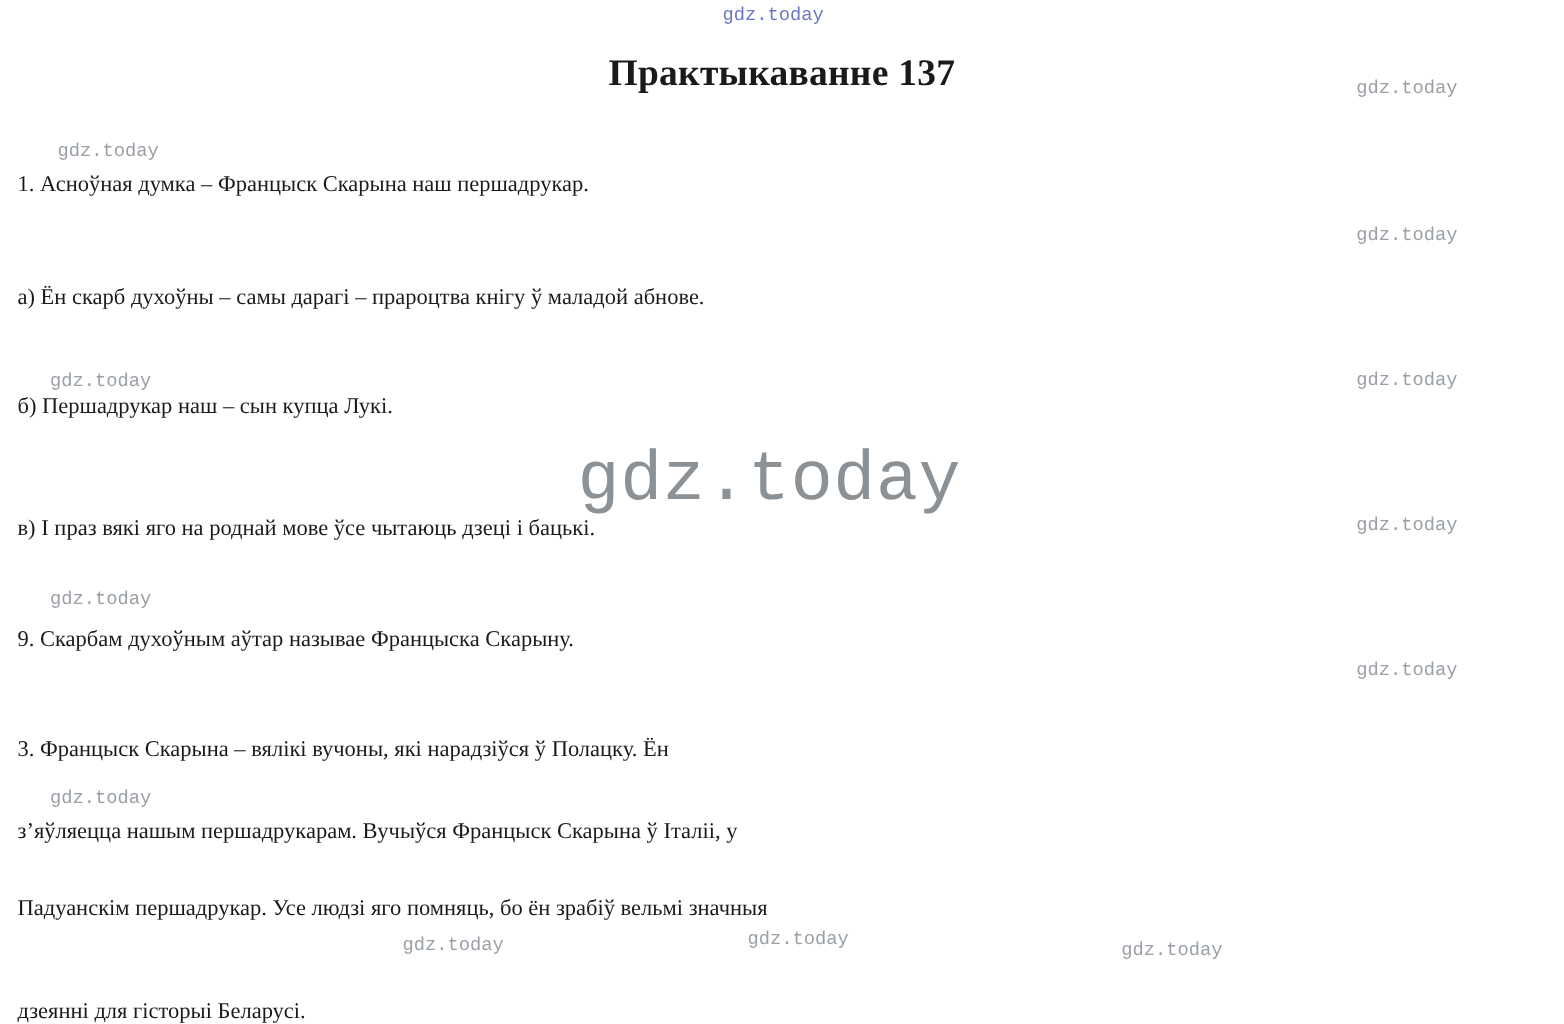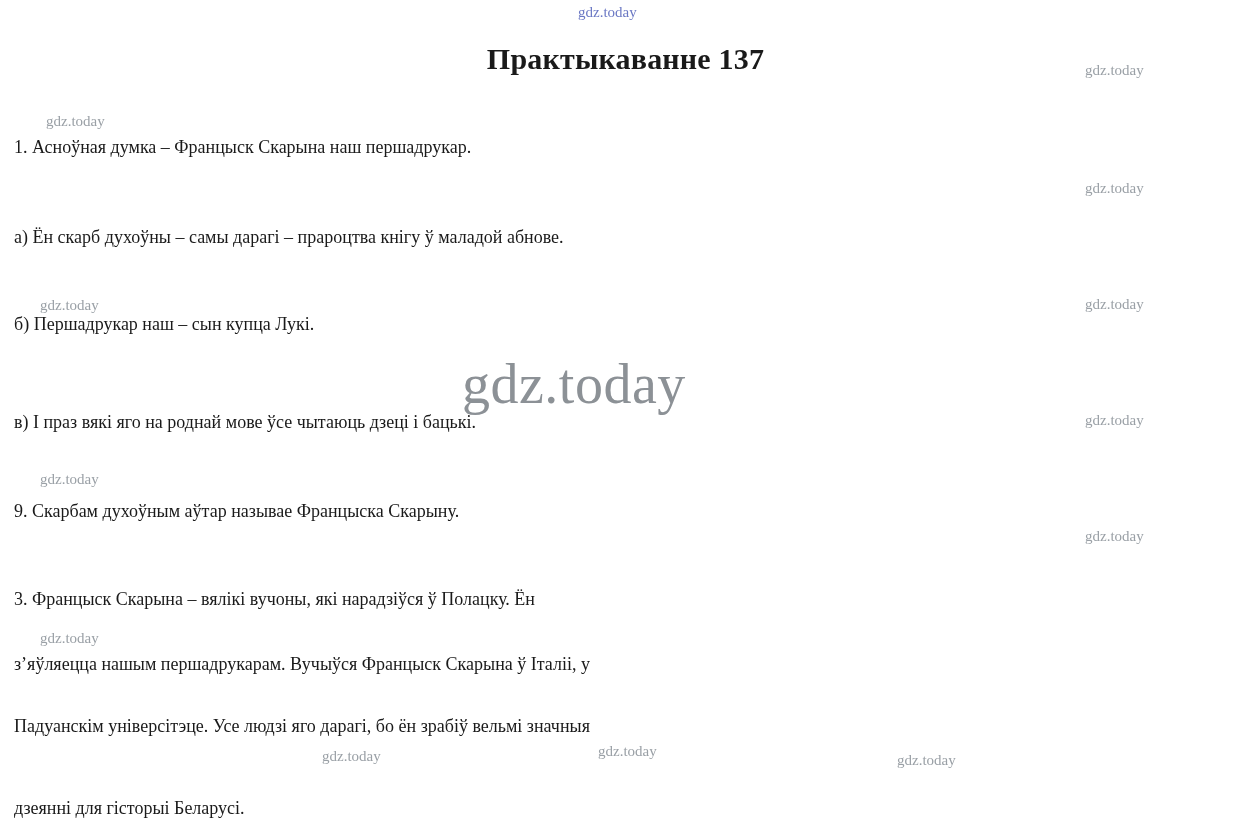--- a/index.html
+++ b/index.html
@@ -12,21 +12,21 @@
     height: 819px;
     position: relative;
     overflow: hidden;
     font-family: "Liberation Serif", serif;
     color: #1a1a1a;
   }
 
   
   .wm {
     position: absolute;
-    font-family: Liberation Serif, serif;
+    font-family: Liberation Mono, monospace;
     color: #9aa0a6;
     white-space: nowrap;
     pointer-events: none;
     user-select: none;
   }
   .wm-small { font-size: 15px; }
   .wm-top   { font-size: 15px; color: #6b78c4; }
   .wm-big {
     font-size: 56px;
     color: #8c9196;
@@ -93,15 +93,15 @@
 <div class="doc">
   <div class="title">Практыкаванне 137</div>
 
   <div class="line l1">1. Асноўная думка – Францыск Скарына наш першадрукар.</div>
   <div class="line l2">а) Ён скарб духоўны – самы дарагі – прароцтва кнігу ў маладой абнове.</div>
   <div class="line l3">б) Першадрукар наш – сын купца Лукі.</div>
   <div class="line l4">в) І праз вякі яго на роднай мове ўсе чытаюць дзеці і бацькі.</div>
   <div class="line l5">9. Скарбам духоўным аўтар называе Францыска Скарыну.</div>
   <div class="line l6">3. Францыск Скарына – вялікі вучоны, які нарадзіўся ў Полацку. Ён</div>
   <div class="line l7">з’яўляецца нашым першадрукарам. Вучыўся Францыск Скарына ў Італіі, у</div>
-  <div class="line l8">Падуанскім універсітэце. Усе людзі яго дарагі, бо ён зрабіў вельмі значныя</div>
+  <div class="line l8">Падуанскім першадрукар. Усе людзі яго помняць, бо ён зрабіў вельмі значныя</div>
   <div class="line l9">дзеянні для гісторыі Беларусі.</div>
 </div>
 
 </body></html>

